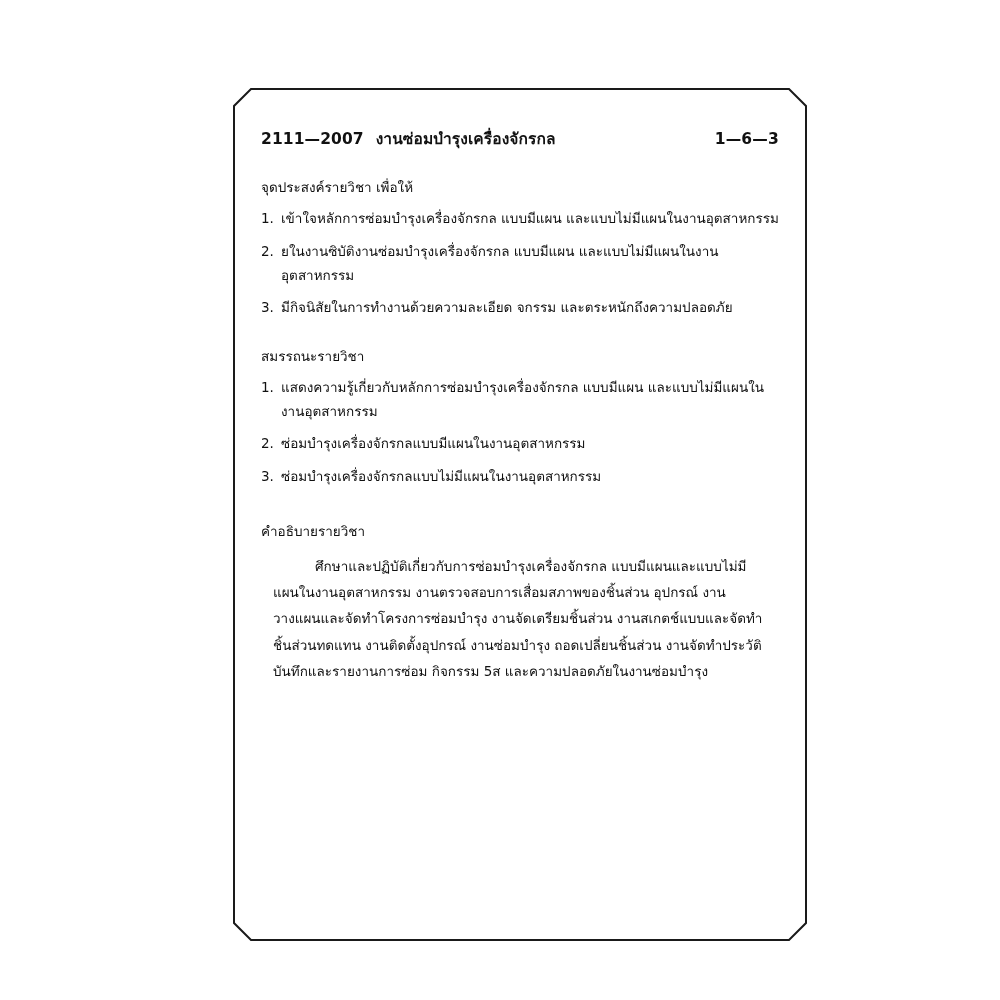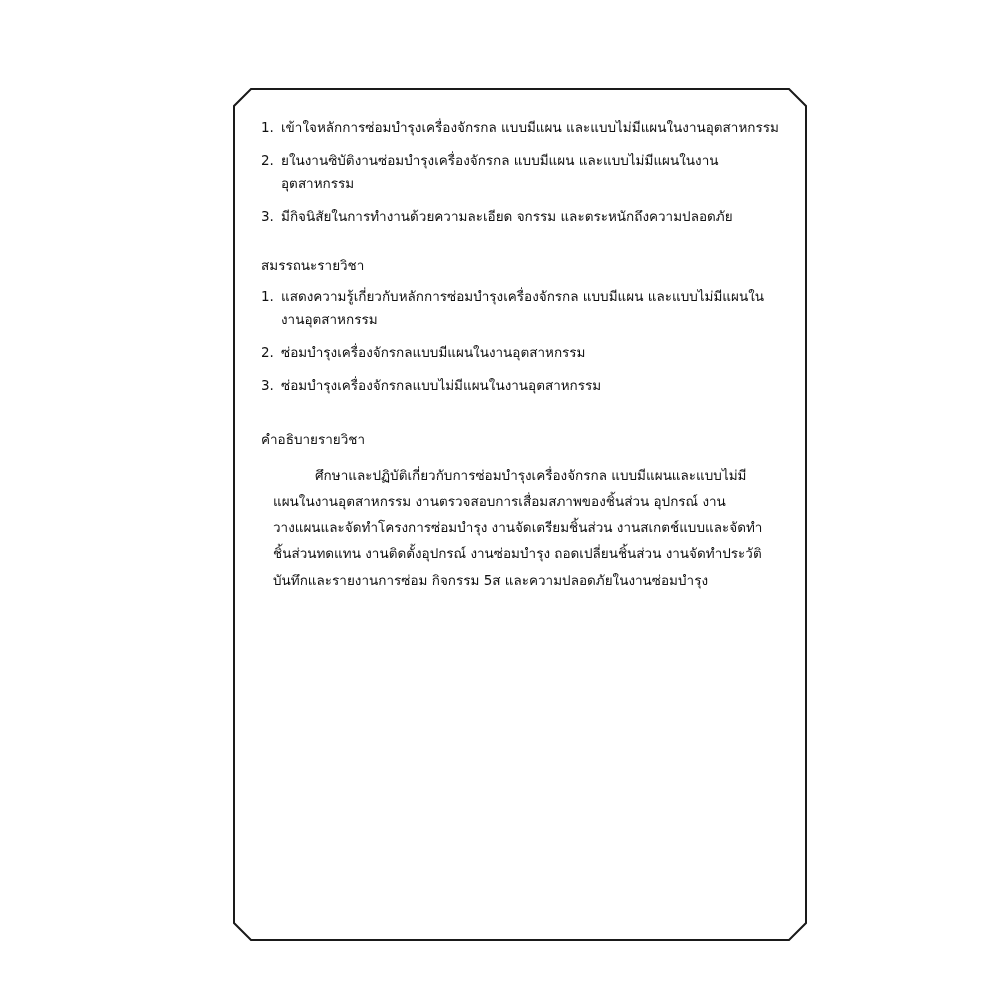--- a/index.html
+++ b/index.html
@@ -117,22 +117,30 @@
 <body>
 
 <div class="page-wrap">
 
   <svg class="doc-border-svg" width="574" height="853" viewBox="0 0 574 853">
     <polygon points="18,1 556,1 573,18 573,835 556,852 18,852 1,835 1,18" fill="#ffffff" stroke="#1a1a1a" stroke-width="2"></polygon>
   </svg>
 
   <div class="doc-content">
 
+    <div class="header-row">
+      <div class="header-left">
+        <span class="course-code">2111—2007</span>
+        <span class="course-title">งานซ่อมบำรุงเครื่องจักรกล</span>
+      </div>
+      <div class="header-right">1—6—3</div>
+    </div>
 
     <div class="section">
+      <div class="section-heading">จุดประสงค์รายวิชา เพื่อให้</div>
       <ul class="numbered-list">
         <li>
           <span class="li-num">1.</span>
           <span class="li-text">เข้าใจหลักการซ่อมบำรุงเครื่องจักรกล แบบมีแผน และแบบไม่มีแผนในงานอุตสาหกรรม</span>
         </li>
         <li>
           <span class="li-num">2.</span>
           <span class="li-text">ยในงานซิบัติงานซ่อมบำรุงเครื่องจักรกล  แบบมีแผน  และแบบไม่มีแผนในงานอุตสาหกรรม</span>
         </li>
         <li>

